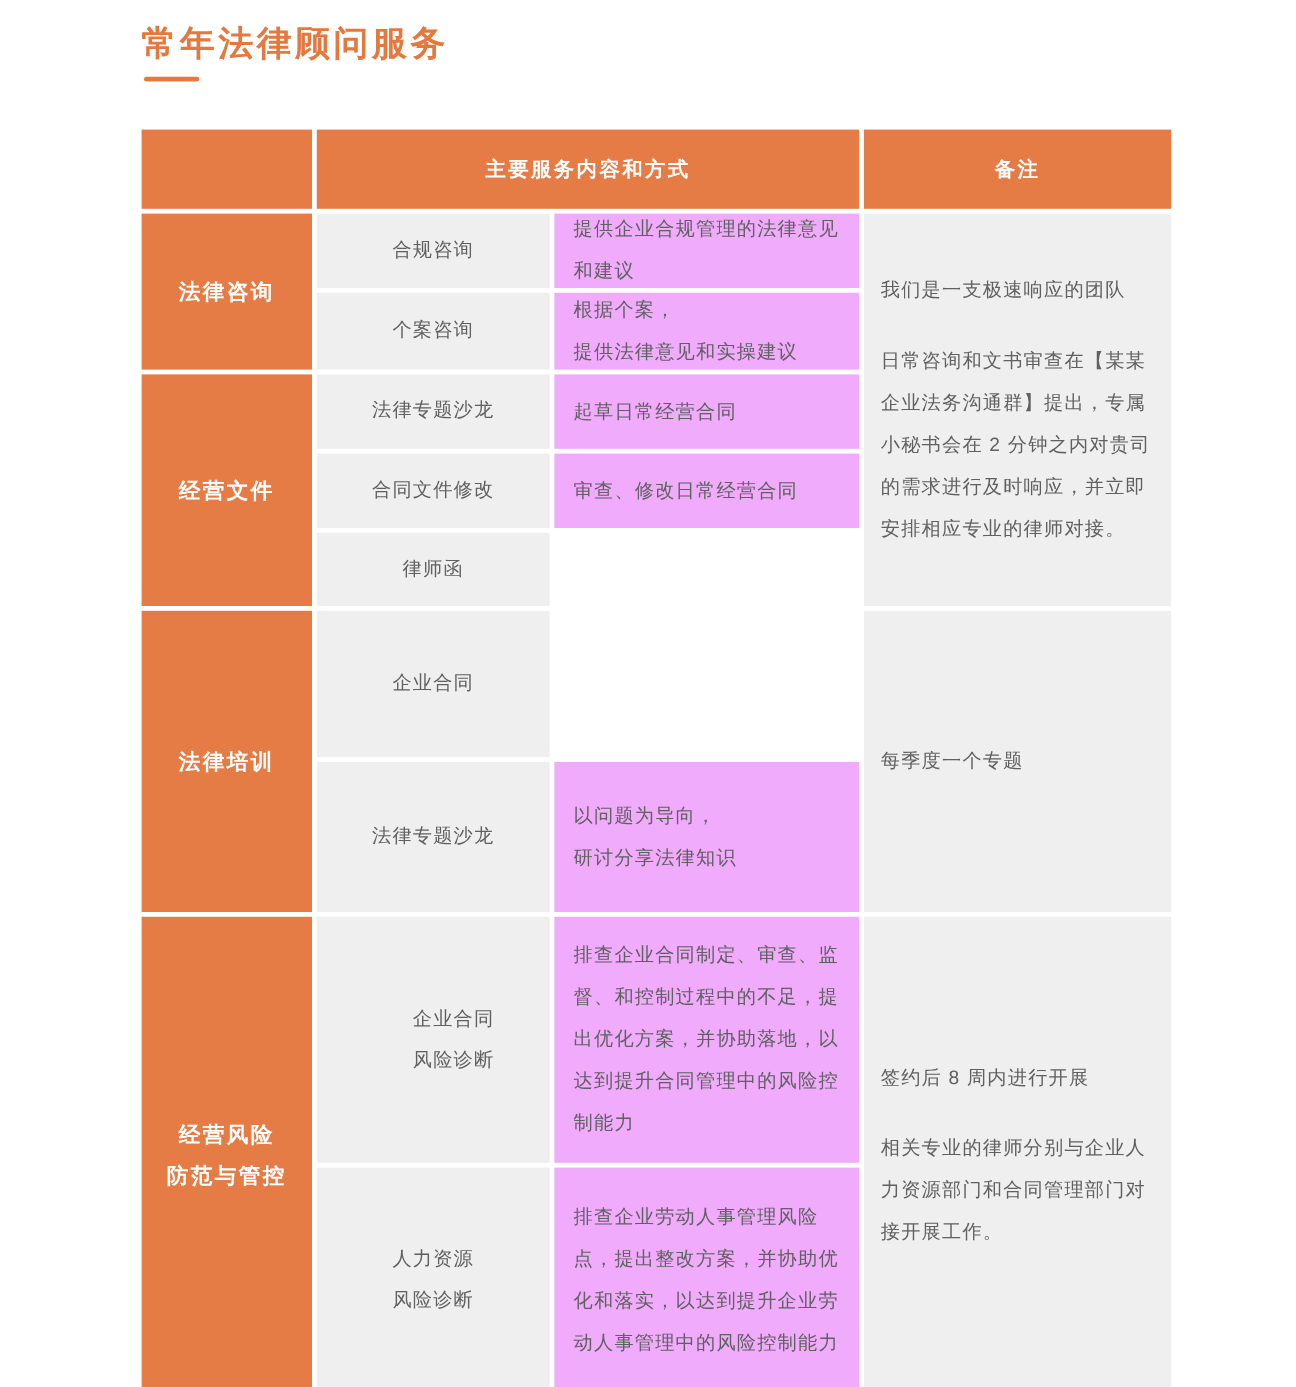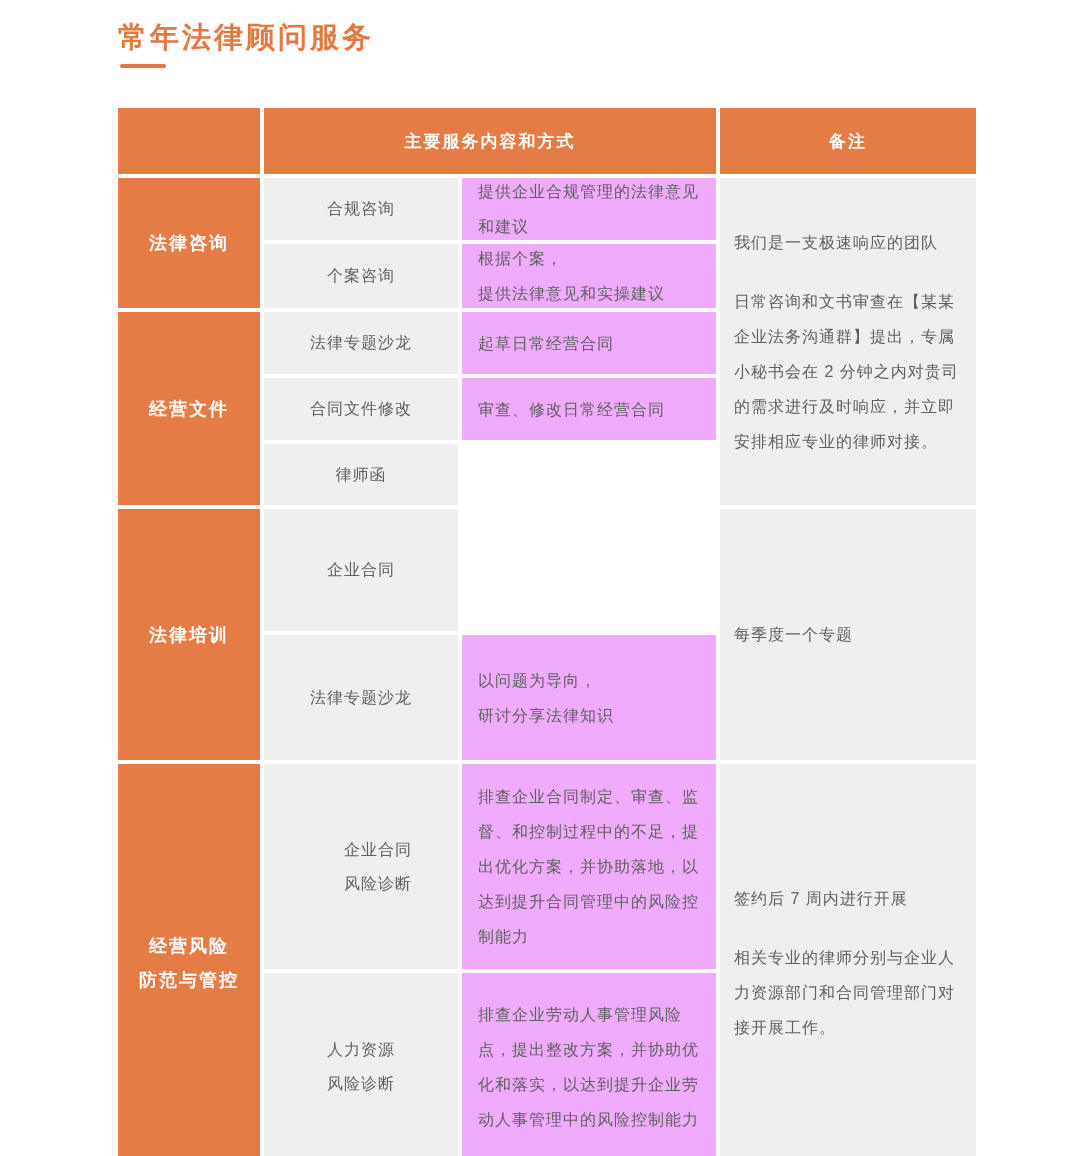--- a/index.html
+++ b/index.html
@@ -125,18 +125,18 @@
     <div class="cell desc-cell" style="grid-row:10; grid-column:3;">排查企业劳动人事管理风险点，提出整改方案，并协助优化和落实，以达到提升企业劳动人事管理中的风险控制能力</div>
 
     <div class="cell note-cell" style="grid-row:2 / span 5; grid-column:4;">
       <p>我们是一支极速响应的团队</p>
       <p>日常咨询和文书审查在【某某企业法务沟通群】提出，专属小秘书会在 2 分钟之内对贵司的需求进行及时响应，并立即安排相应专业的律师对接。</p>
     </div>
     <div class="cell note-cell" style="grid-row:7 / span 2; grid-column:4;">
       <p>每季度一个专题</p>
     </div>
     <div class="cell note-cell" style="grid-row:9 / span 2; grid-column:4;">
-      <p>签约后 7 周内进行开展</p>
+      <p>签约后 8 周内进行开展</p>
       <p>相关专业的律师分别与企业人力资源部门和合同管理部门对接开展工作。</p>
     </div>
 
   </div>
 </div>
 
 </body></html>

